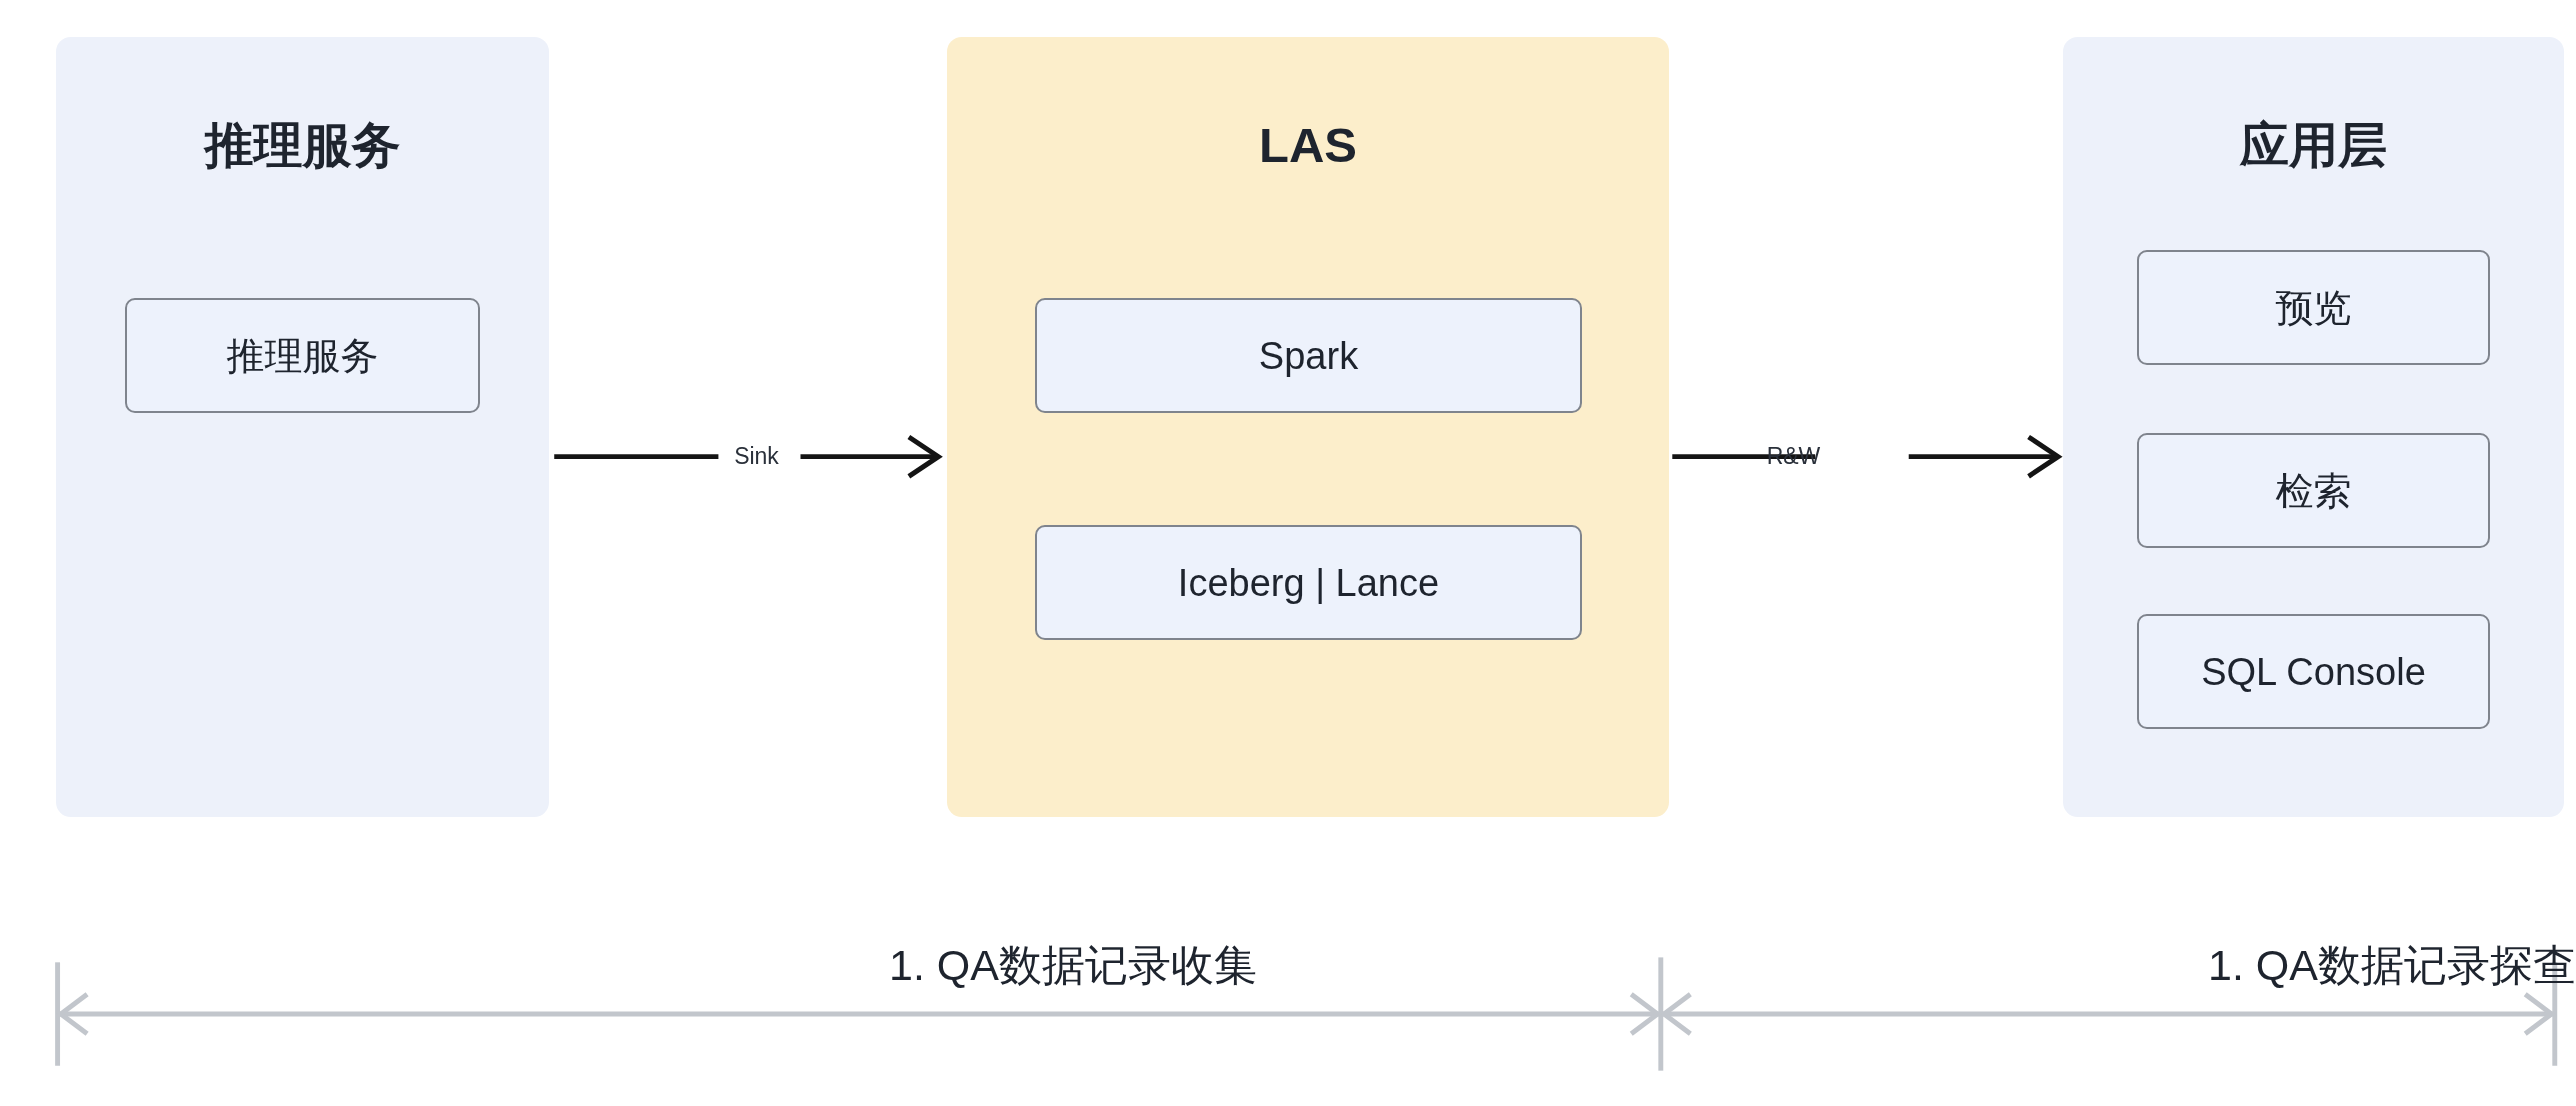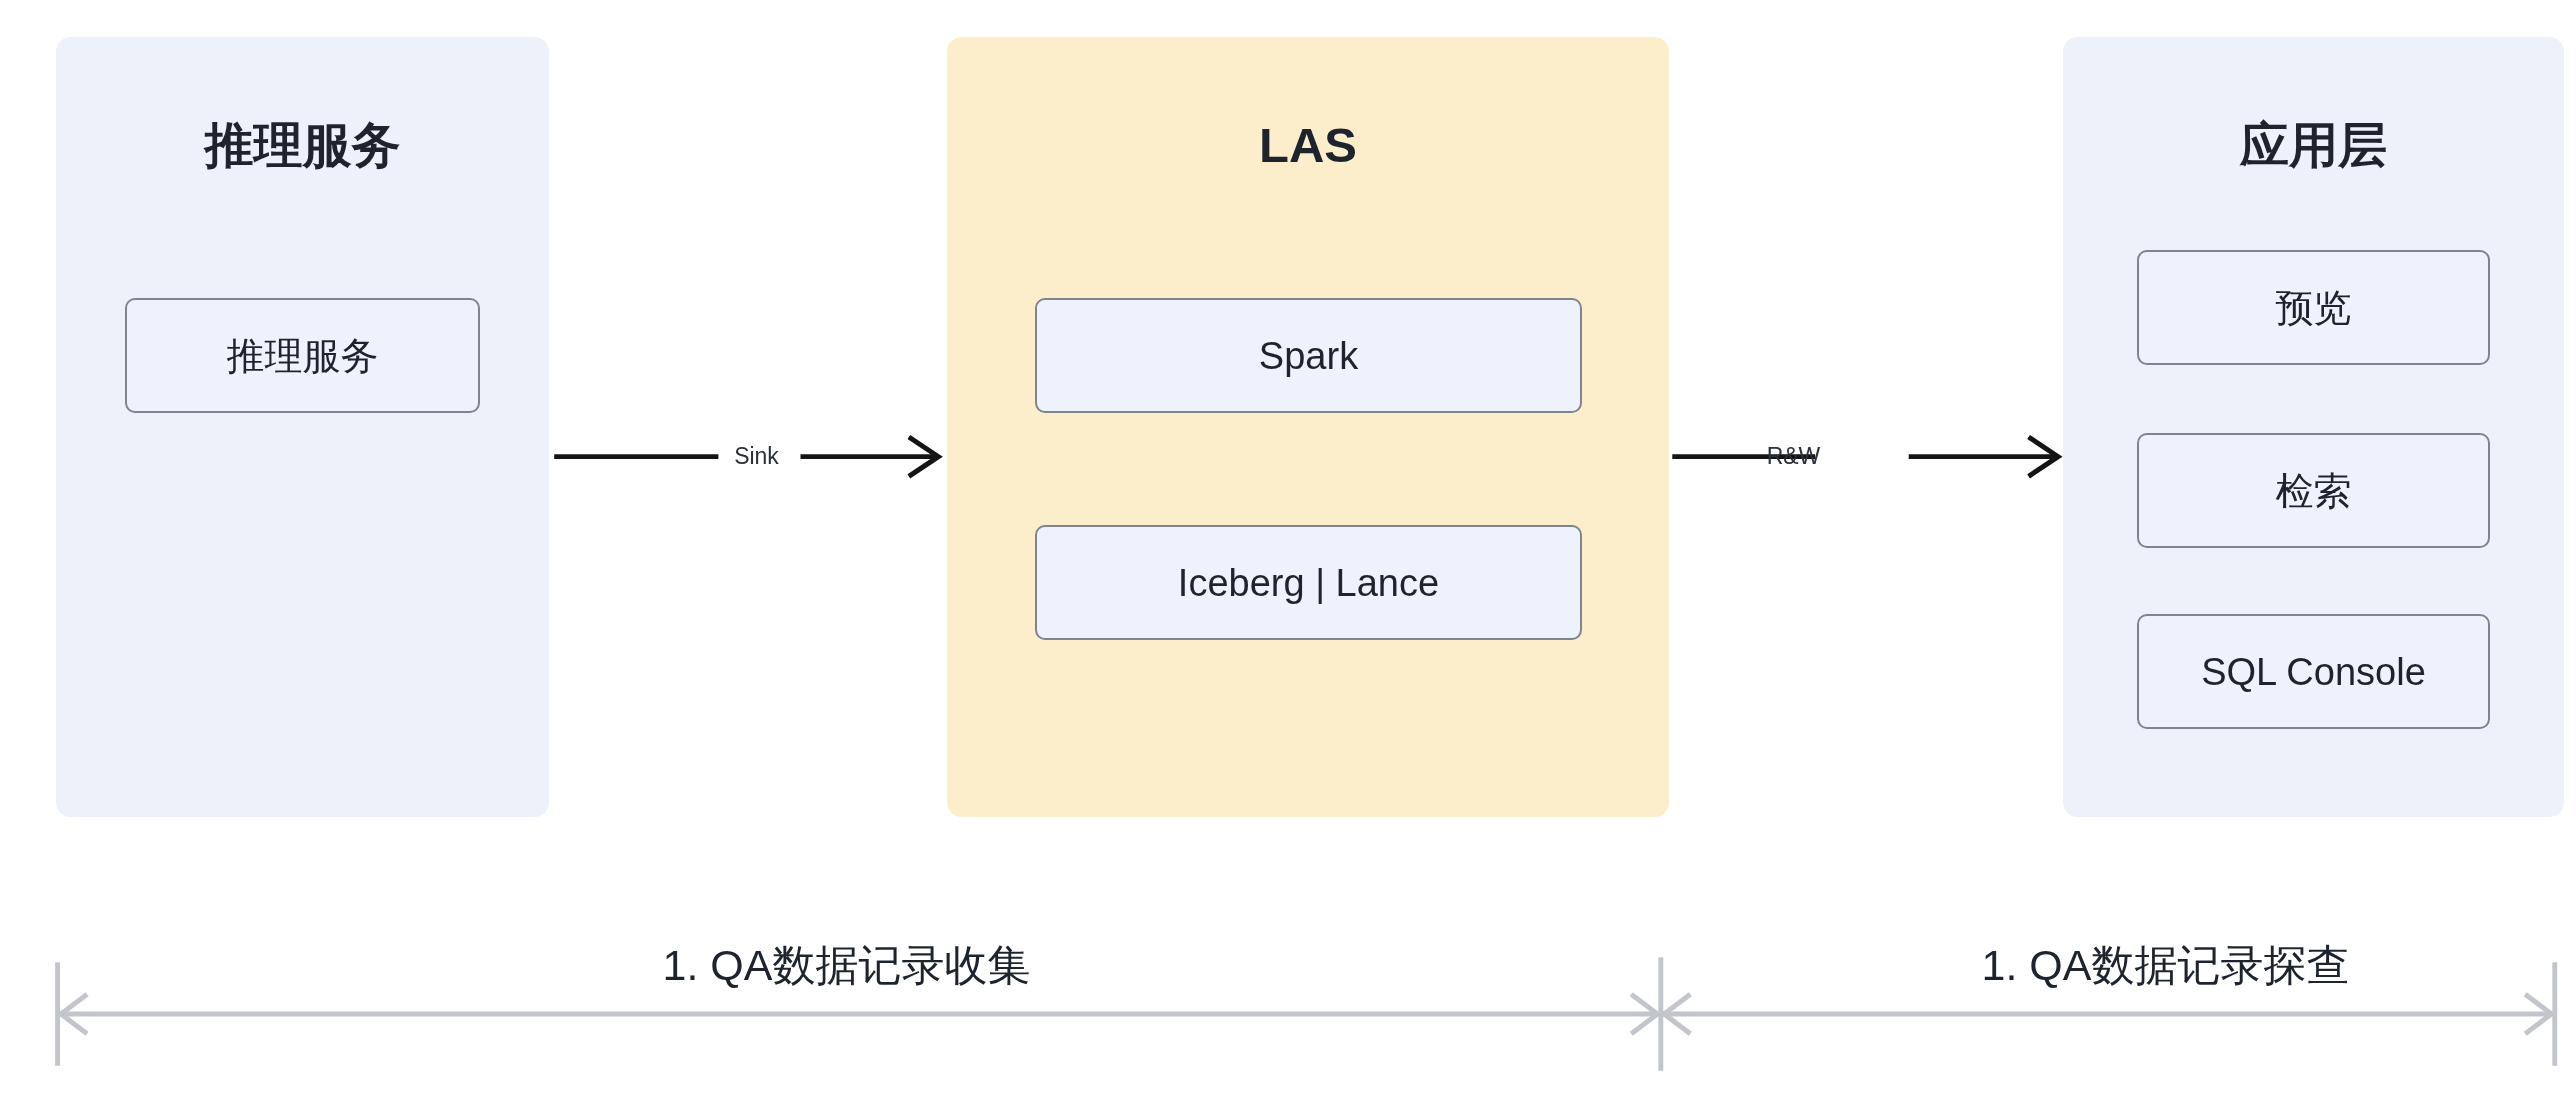--- a/index.html
+++ b/index.html
@@ -88,21 +88,21 @@
     color: #2a303a;
     background: transparent;
   }
   .flow-label-sink { left: 639px; }
   .flow-label-rw   { left: 1676px; }
 
   .measure-label {
     position: absolute;
     width: 821px;
     top: 941px;
-    text-align: center;
+    text-align: right;
     font-size: 43px;
     line-height: 49px;
     color: #1e242e;
   }
   .measure-label-1 { left: 417px; }
   .measure-label-2 { left: 1736px; }
 </style>
 </head>
 <body>
 

